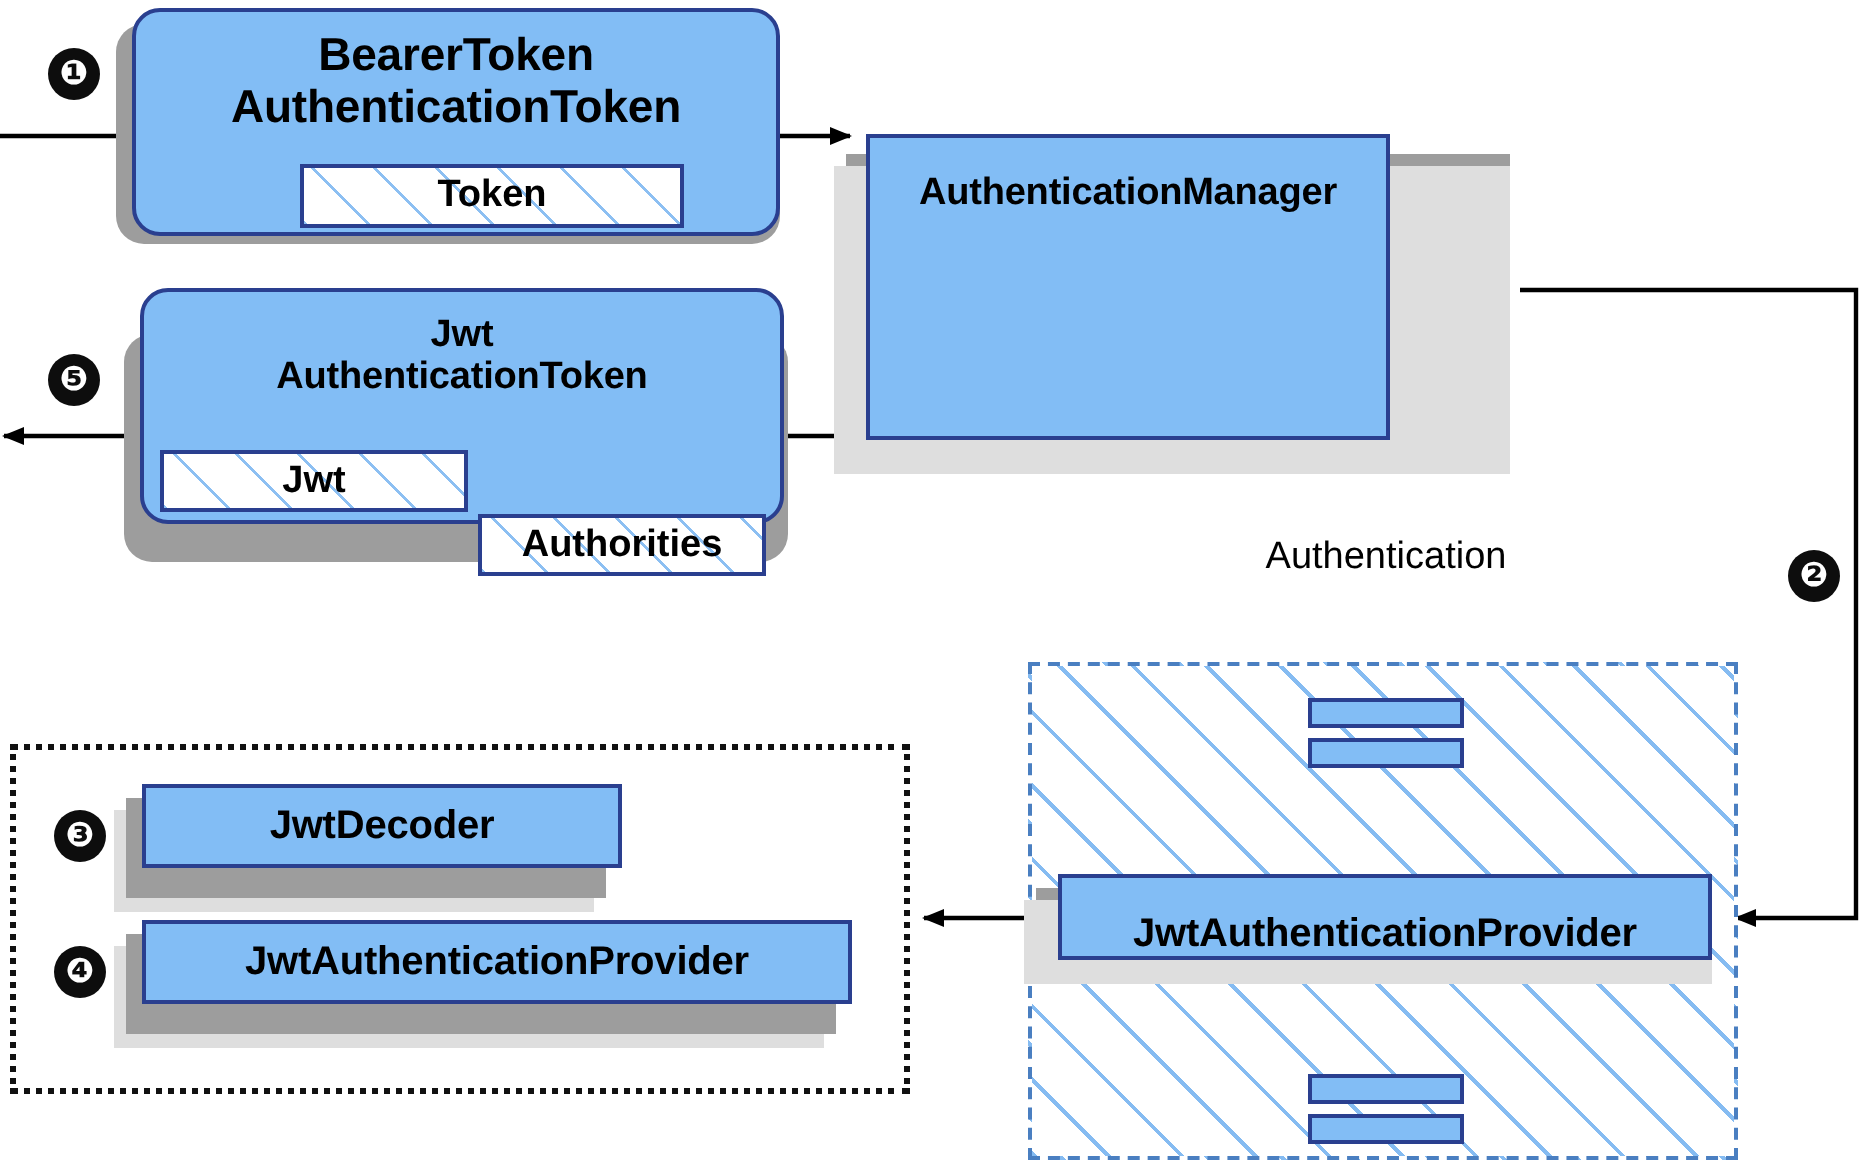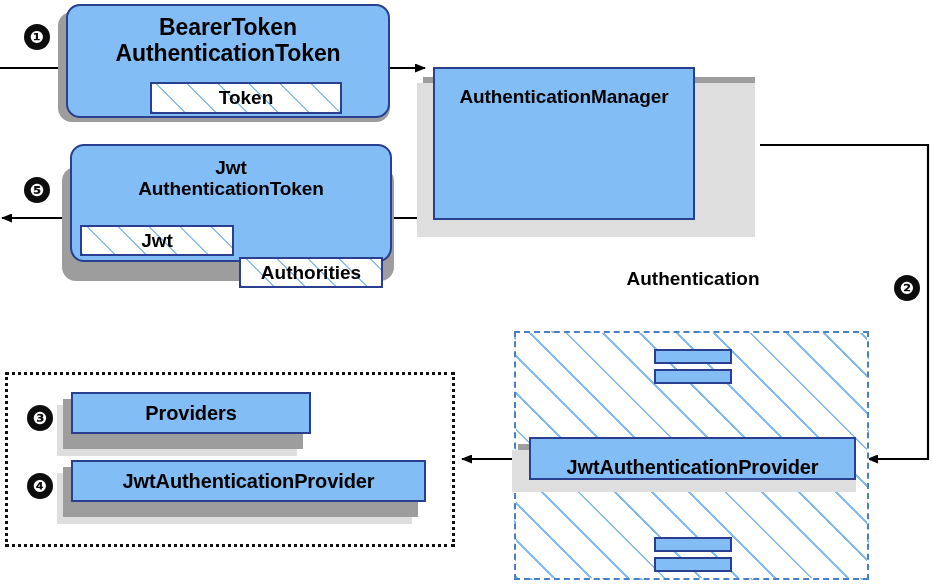--- a/index.html
+++ b/index.html
@@ -99,21 +99,21 @@
       45deg,
       rgba(120,180,240,0.9) 0px,
       rgba(120,180,240,0.9) 2px,
       rgba(255,255,255,0) 2px,
       rgba(255,255,255,0) 26px
     );
   }
   .plain-label {
     position: absolute;
     text-align: center;
-    font-weight: bold;
+    font-weight: normal;
     color: #000;
     line-height: 1.14;
   }
   .bar {
     position: absolute;
     box-sizing: border-box;
     background: #82bdf5;
     border: 2px solid #2a3f8f;
   }
 </style>
@@ -230,21 +230,21 @@
       <span>JwtAuthenticationProvider</span>
     </div>
   </div>
 
   <div class="dotbox" style="left:5px; top:372px; width:450px; height:175px;"></div>
 
   <div class="shadow light" style="left:57px; top:405px; width:240px; height:51px;"></div>
   <div class="shadow" style="left:63px; top:399px; width:240px; height:50px;"></div>
   <div class="node" style="left:71px; top:392px; width:240px; height:42px; justify-content:center;">
     <div class="title" style="font-size:20px;">
-      <span>Providers</span>
+      <span>JwtDecoder</span>
     </div>
   </div>
   <div class="bullet" style="left:27px; top:405px;">
     <span>❸</span>
   </div>
 
   <div class="shadow light" style="left:57px; top:473px; width:355px; height:51px;"></div>
   <div class="shadow" style="left:63px; top:467px; width:355px; height:50px;"></div>
   <div class="node" style="left:71px; top:460px; width:355px; height:42px; justify-content:center;">
     <div class="title" style="font-size:20px;">

